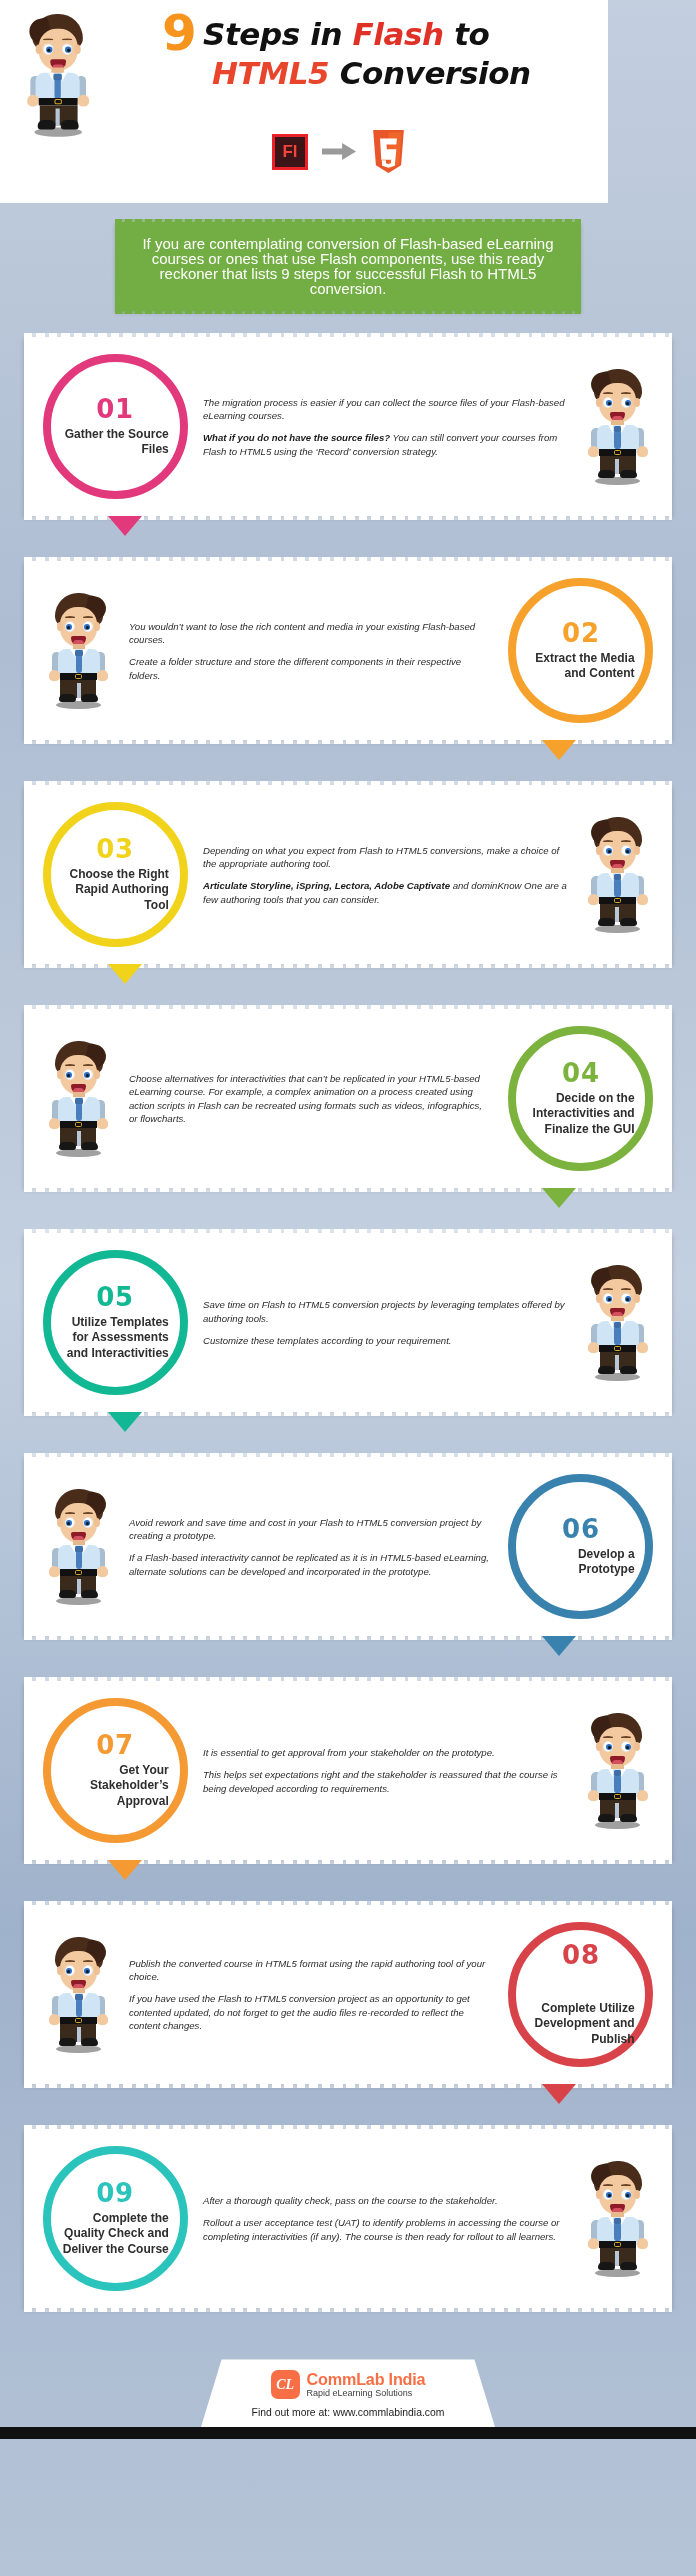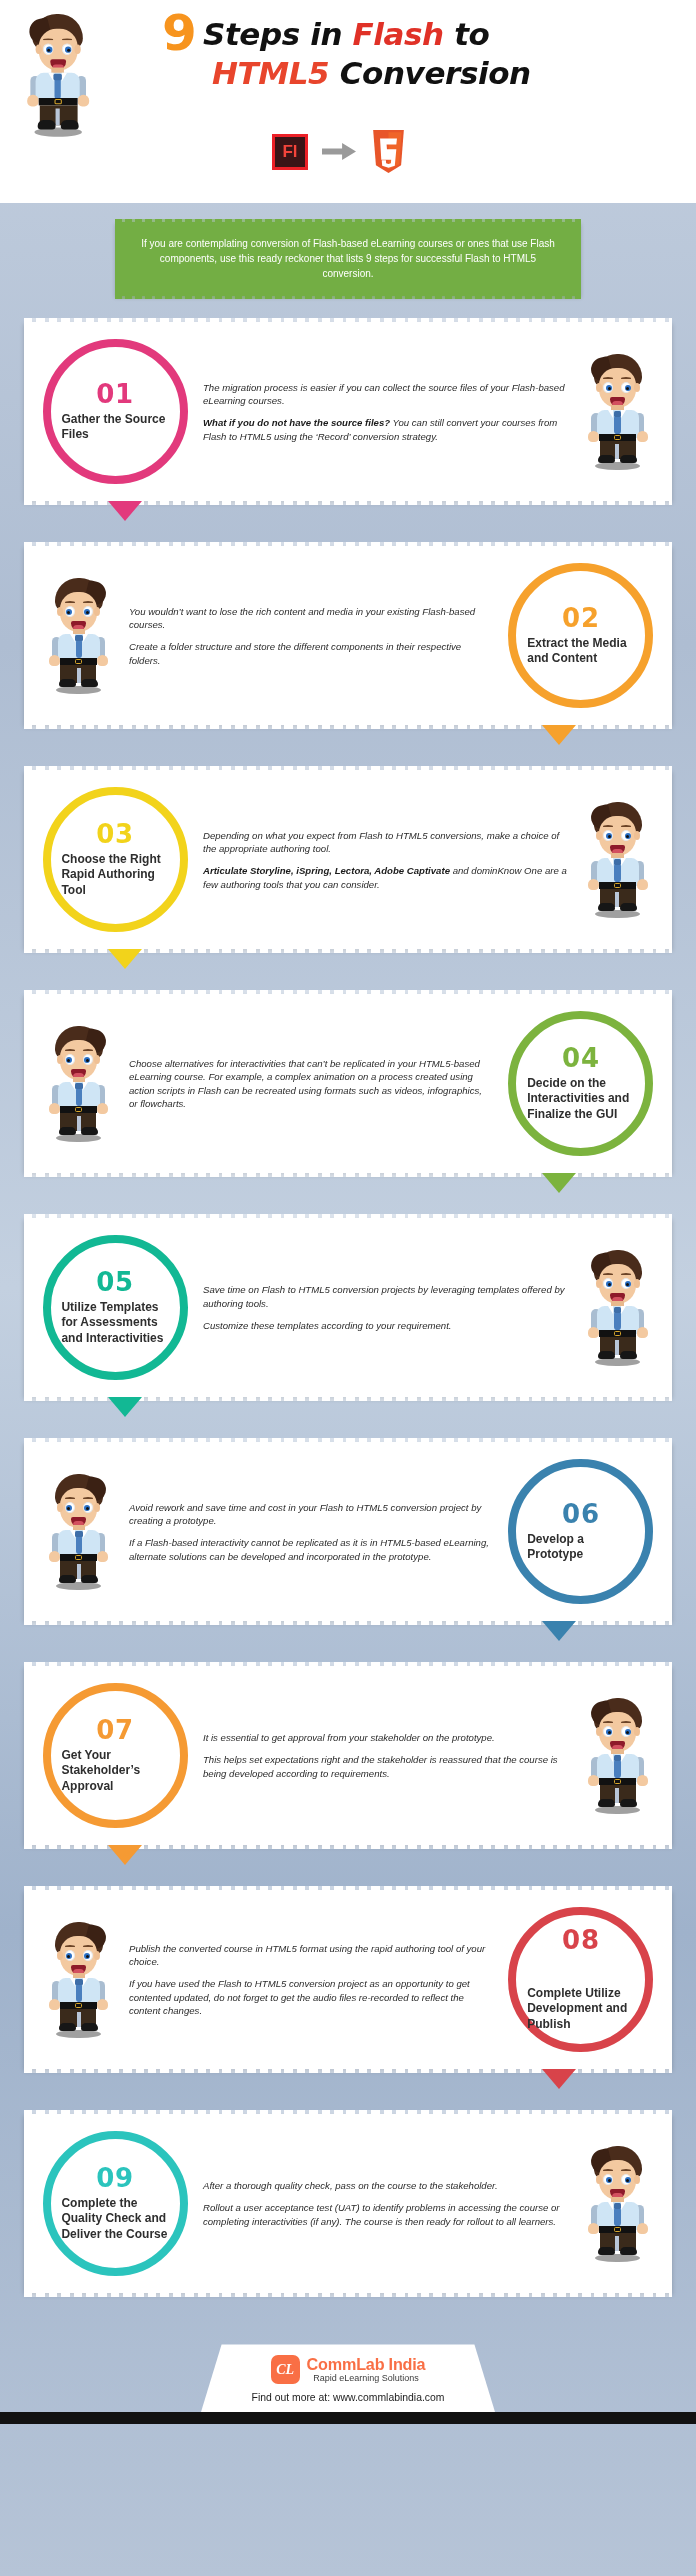--- a/index.html
+++ b/index.html
@@ -14,21 +14,21 @@
     width: 696px;
     min-height: 2576px;
     position: relative;
     overflow: hidden;
     background: linear-gradient(180deg,#c3cfdf 0%, #aebdd2 25%, #c3d0e0 50%, #9fb2cb 75%, #b6c4d7 100%);
   }
 
   
   .header {
     position: relative;
-    width: 696px;
+    width: 608px;
     height: 203px;
     background: #ffffff;
     overflow: hidden;
   }
   .header-inner { position: relative; width: 696px; height: 203px; }
   .title-block {
     position: absolute;
     left: 162px; top: 14px;
     width: 511px;
     text-align: left;
@@ -106,21 +106,21 @@
   .m-legs:after{content:"";position:absolute;left:15.5px;top:3.1px;width:3.9px;height:15.5px;background:#b9c6d8;}
   .m-shoe-l{position:absolute;left:14px;top:101px;width:17px;height:8.5px;background:#161616;border-radius:5.4px 5.4px 3.1px 3.1px;}
   .m-shoe-r{position:absolute;right:14px;top:101px;width:17px;height:8.5px;background:#161616;border-radius:5.4px 5.4px 3.1px 3.1px;}
 
   
   .intro-wrap { position: relative; padding: 18.6px 0 7.7px 0; display:flex; justify-content:center; }
   .intro-box {
     width: 466px;
     background: #73ae44;
     color: #ffffff;
-    font-size: 10px;
+    font-size: 15px;
     line-height: 15px;
     text-align: center;
     padding: 14px 18.6px 15.5px 18.6px;
     box-shadow: 0 1.5px 3.9px rgba(0,0,0,.18);
     position: relative;
   }
   .intro-box:before, .intro-box:after{
     content:""; position:absolute; left:0; width:100%; height:3.9px;
     background: repeating-linear-gradient(90deg,#73ae44 0 7px, rgba(115,174,68,.55) 7px 10px);
   }
@@ -149,21 +149,21 @@
   .torn-bottom{ bottom:-3.9px; }
 
   .circle {
     flex: 0 0 auto;
     width: 145px; height: 145px;
     border-radius: 50%;
     border: 8.5px solid #000;
     background: #ffffff;
     display: flex; flex-direction: column;
     align-items: center; justify-content: center;
-    text-align: left;
+    text-align: right;
     position: relative;
     z-index: 3;
   }
   .circle .num {
     font-family: "DejaVu Sans", sans-serif;
     font-size: 26px;
     font-weight: bold;
     letter-spacing: 0.8px;
     line-height: 26px;
     margin-bottom: 4.6px;
@@ -210,21 +210,21 @@
   .logo-row { display:flex; align-items:center; justify-content:center; gap: 7px; }
   .logo-mark {
     width: 29px; height: 29px; border-radius: 7px;
     background: #f96f45;
     display:flex; align-items:center; justify-content:center;
     color:#fff; font-style: italic; font-weight: bold; font-size: 14px;
     font-family: "Liberation Serif", serif;
   }
   .logo-txt { text-align:left; }
   .logo-name { color:#f96f45; font-size: 16.2px; font-weight: bold; line-height: 18px; letter-spacing:-0.2px;}
-  .logo-sub { color:#3d3d3d; font-size: 9px; line-height: 11.6px; text-align: center; }
+  .logo-sub { color:#3d3d3d; font-size: 9px; line-height: 11.6px; }
   .find-more { font-size: 10.4px; color:#1d1d1d; margin-top: 7px; }
   .footer-bar { height: 12.4px; background: #111; width: 696px; }
 </style>
 </head>
 <body>
 
 <div class="page">
 
   <div class="header">
     <div class="header-inner">

